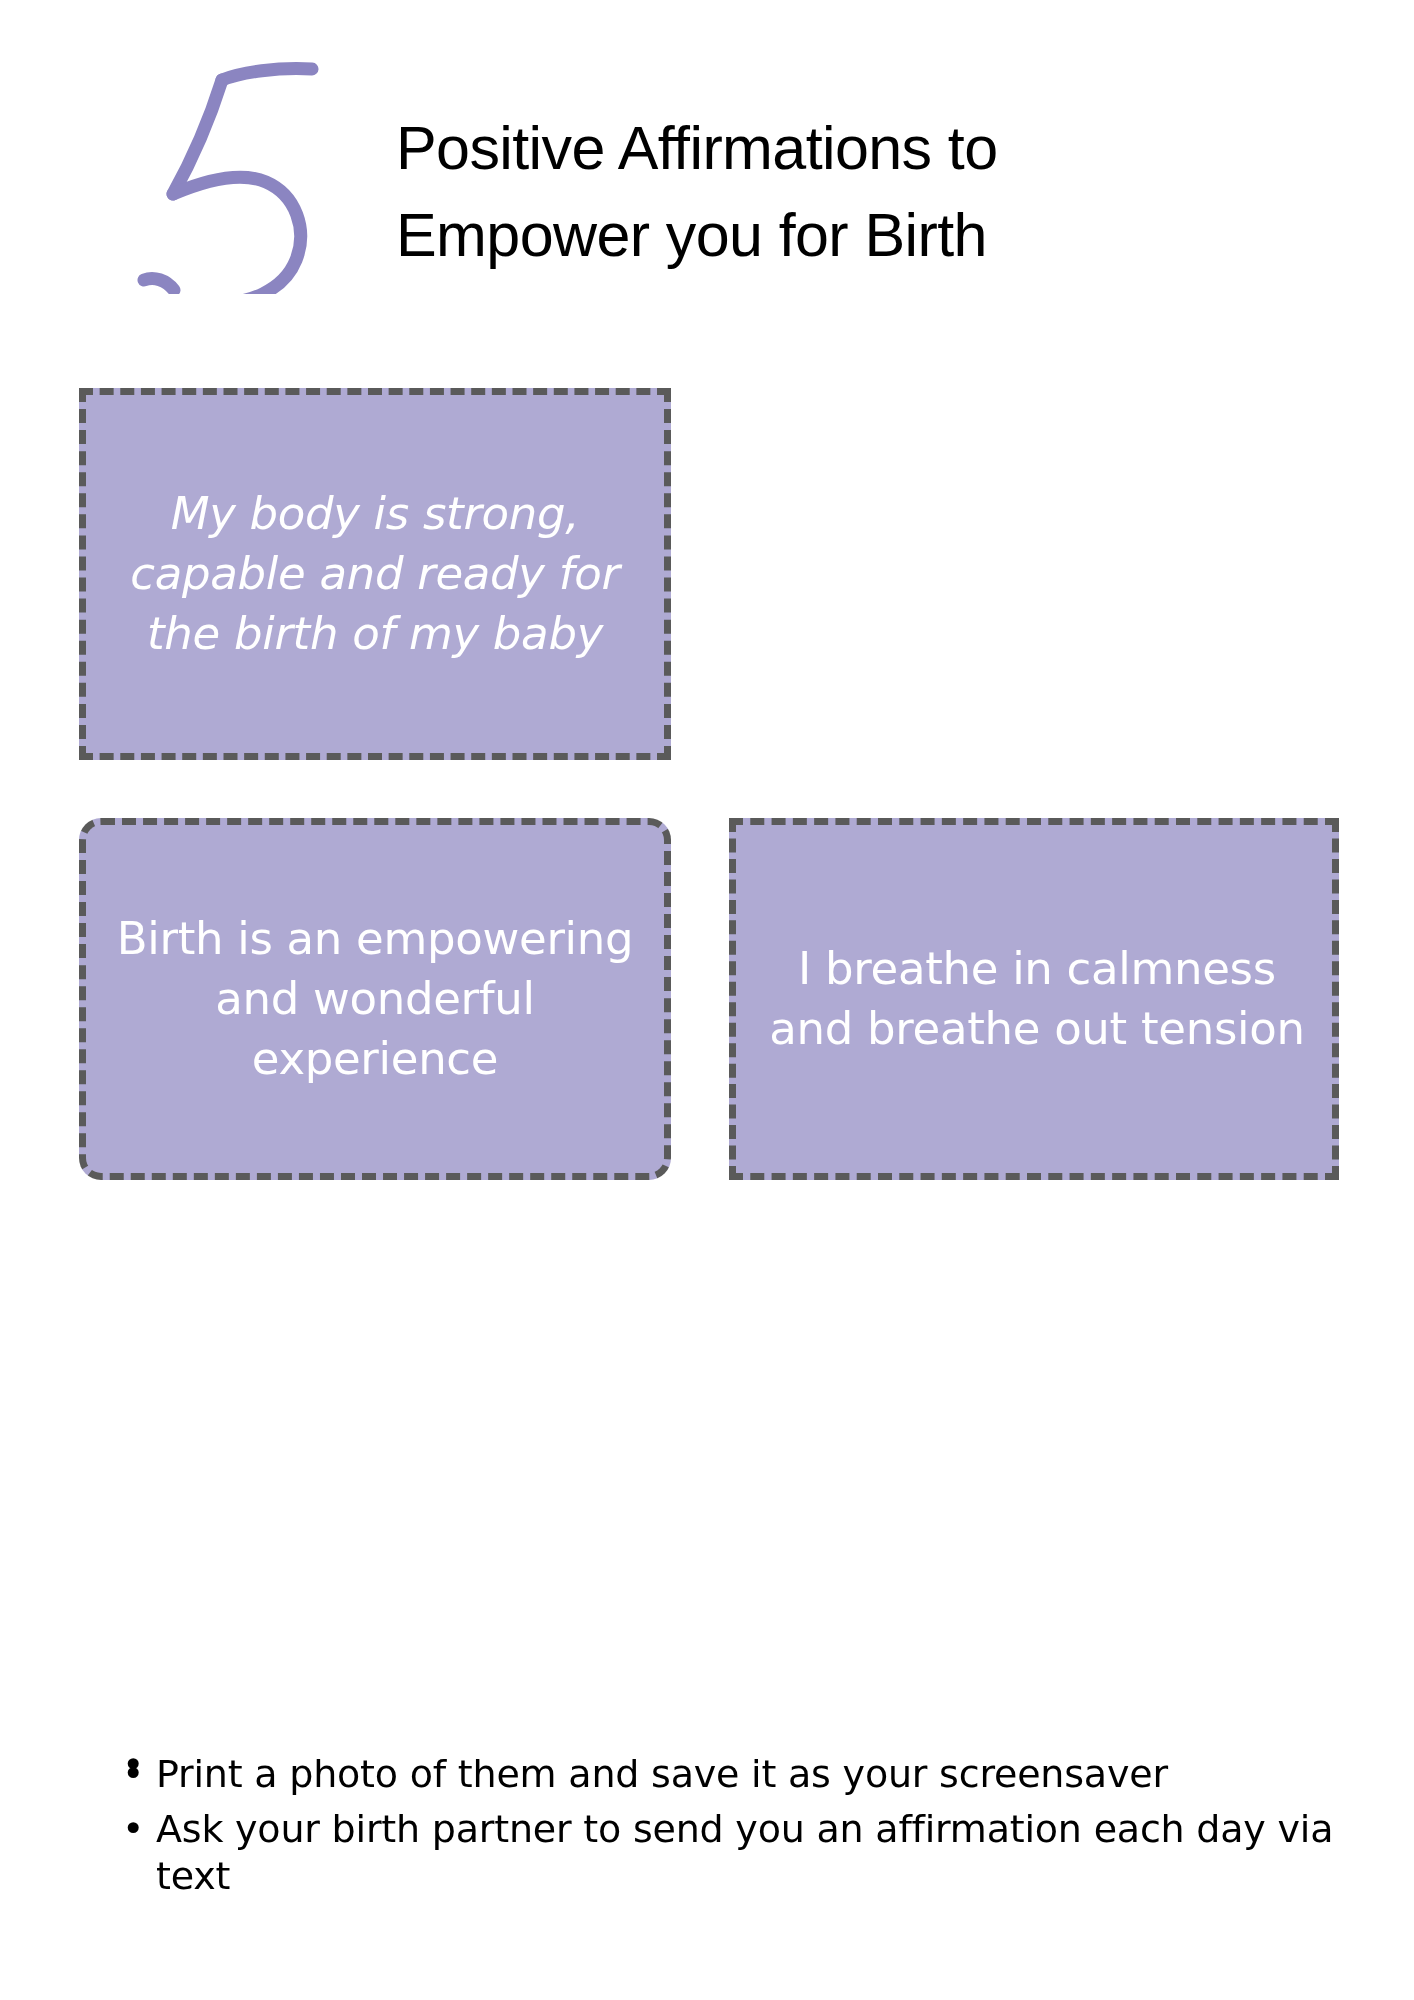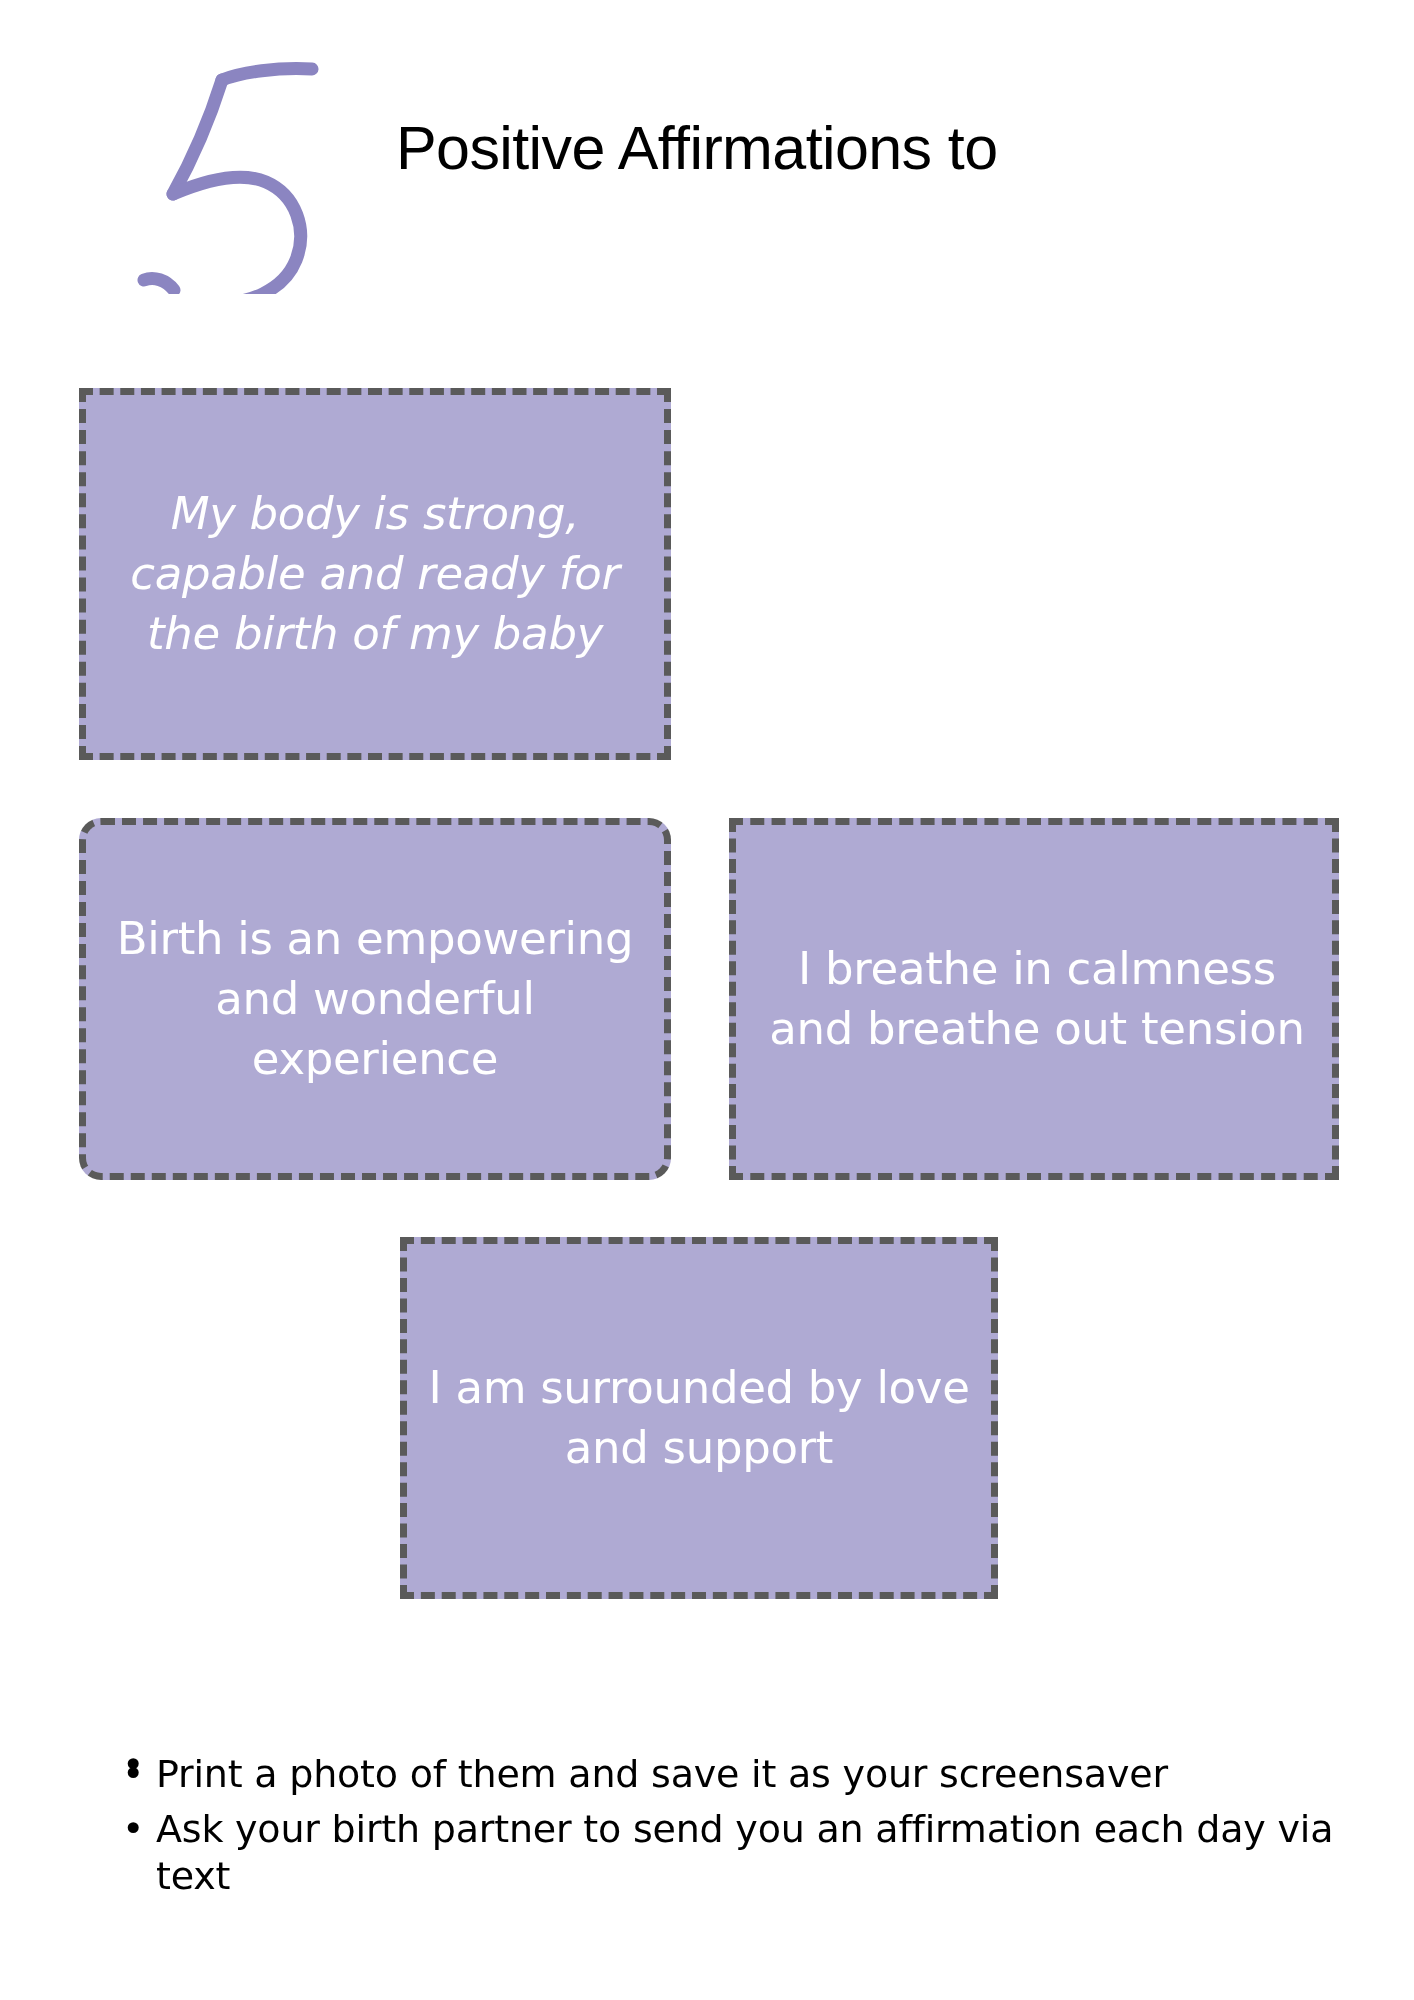--- a/index.html
+++ b/index.html
@@ -124,39 +124,37 @@
           <path d="M73 160 C 106 146, 140 137, 166 148
                    C 196 161, 208 196, 196 226
                    C 184 256, 148 272, 112 268"></path>
           <path d="M44 246 C 54 242, 66 246, 74 256"></path>
         </g>
       </svg>
     </div>
 
     <div class="title-block">
       <div class="title-line">Positive Affirmations to</div>
+      <div class="title-line">Empower you for Birth</div>
     </div>
   </div>
 
   <div class="card" id="card-1">
     <div class="card-text">My body is strong, capable and ready for the birth of my baby</div>
   </div>
 
 
   <div class="card" id="card-3">
     <div class="card-text">Birth is an empowering and wonderful experience</div>
   </div>
 
   <div class="card" id="card-4">
     <div class="card-text">I breathe in calmness and breathe out tension</div>
   </div>
 
-  <div class="card" id="card-5">
-    <div class="card-text">I am surrounded by love and support</div>
-  </div>
 
 
   <ul class="ways-list">
     <li class="ways-item">
       <span class="bullet">•</span>
     </li>
     <li class="ways-item">
       <span class="bullet">•</span>
       <span>Print a photo of them and save it as your screensaver</span>
     </li>

